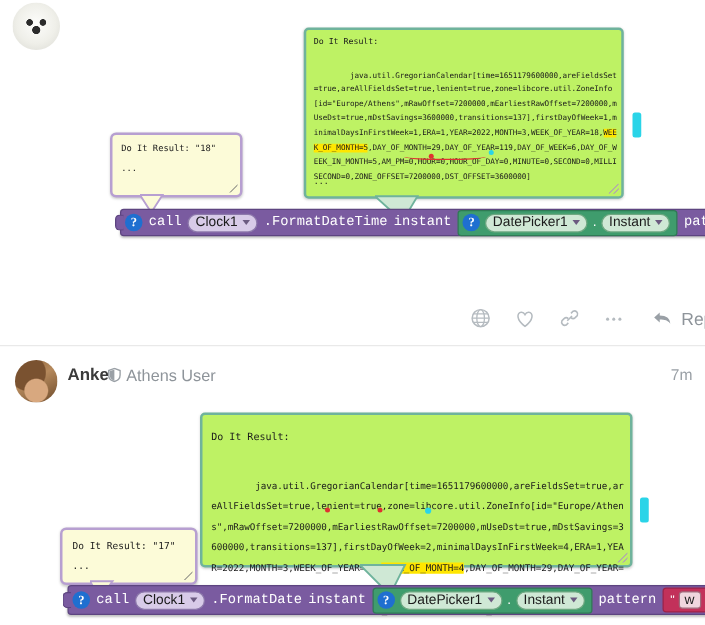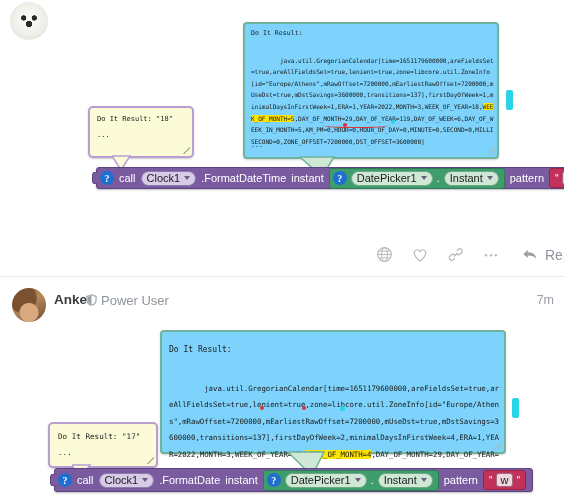--- a/index.html
+++ b/index.html
@@ -33,21 +33,21 @@
     left: 12px; top: 288px; width: 34px; height: 34px;
     background:
       radial-gradient(circle at 50% 72%, #d8a87f 0 9px, rgba(0,0,0,0) 10px),
       radial-gradient(circle at 30% 30%, #7a5230 0 14px, rgba(0,0,0,0) 15px),
       linear-gradient(150deg,#8a6036 0%, #b5895c 45%, #6d4a2a 100%);
   }
 
   
   .note {
     position: absolute;
-    background: #7dd3fc;
+    background: #bef264;
     border: 2px solid #6fb39c;
     border-radius: 4px;
     box-shadow: 0 1px 2px rgba(0,0,0,.18);
   }
   .note-inner {
     font-family: "DejaVu Sans Mono", "Liberation Mono", monospace;
     color: #1a1a1a;
     white-space: pre-wrap;
     word-break: break-all;
   }
@@ -126,21 +126,21 @@
   }
   .warn-badge {
     width: 14px; height: 14px; border-radius: 50%;
     background: #1f6fd0;
     color: #ffffff;
     font-size: 10px; font-weight: bold;
     display: flex; align-items: center; justify-content: center;
     font-family: "Liberation Serif", serif;
     flex: 0 0 auto;
   }
-  .blk-label { color: #ffffff; font-size: 11px; white-space: nowrap; }
+  .blk-label { color: #ffffff; font-size: 11px; white-space: nowrap; font-family: Liberation Mono, monospace; }
   .field {
     display: inline-flex; align-items: center; gap: 4px;
     background: #d8cbe8;
     border: 1px solid #8d79ab;
     border-radius: 9px;
     padding: 0px 5px;
     color: #1b1b1b; font-size: 11px;
     height: 15px; white-space: nowrap;
   }
   .field-green {
@@ -299,21 +299,21 @@
 
   <div class="post">
 
     <div class="avatar avatar-anke"></div>
 
     <div class="uname" style="left:54px; top:292px;">Anke</div>
     <svg style="position:absolute; left:86px; top:294px;" width="11" height="12" viewBox="0 0 12 13">
       <path d="M6 0.8 L11 2.6 L11 6.6 C11 9.6 8.6 11.6 6 12.2 C3.4 11.6 1 9.6 1 6.6 L1 2.6 Z" fill="none" stroke="#9aa0a6" stroke-width="1.2"></path>
       <path d="M6 1.6 L6 11.6 C3.8 11 1.8 9.3 1.8 6.6 L1.8 3.2 Z" fill="#9aa0a6"></path>
     </svg>
-    <div class="utitle" style="left:101px; top:293px;">Power User</div>
+    <div class="utitle" style="left:101px; top:293px;">Athens User</div>
     <div class="utime" style="right:10px; top:293px;">7m</div>
 
     <div class="note" style="left:160px; top:330px; width:346px; height:124px;">
       <div class="note-title" style="position:absolute; left:7px; top:12px; font-size:8px; line-height:11px;">Do It Result:</div>
       <div class="note-inner" style="position:absolute; left:7px; top:32px; width:332px; font-size:7.4px; line-height:16.6px; letter-spacing:-0.05px;">
         <span>java.util.GregorianCalendar[time=1651179600000,areFieldsSet=true,areAllFieldsSet=true,lenient=true,zone=libcore.util.ZoneInfo[id="Europe/Athens",mRawOffset=7200000,mEarliestRawOffset=7200000,mUseDst=true,mDstSavings=3600000,transitions=137],firstDayOfWeek=2,minimalDaysInFirstWeek=4,ERA=1,YEAR=2022,MONTH=3,WEEK_OF_YEAR=17,</span><span class="hl">WEEK_OF_MONTH=4</span><span>,DAY_OF_MONTH=29,DAY_OF_YEAR=119,DAY_OF_WEEK=6,DAY_OF_WEEK_IN_MONTH=5,AM_PM=0,HOUR=0,HOUR_OF_DAY=0,MINUTE=0,SECOND=0,MILLISECOND=0,ZONE_OFFSET=7200000,DST_OFFSET=3600000]</span>
       </div>
       <div class="red-dot" style="left:98px; top:74px;"></div>
       <div class="red-dot" style="left:140px; top:74px;"></div>
       <div class="cyan-caret" style="left:178px; top:74px; width:5px; height:5px; border-radius:50%;"></div>

